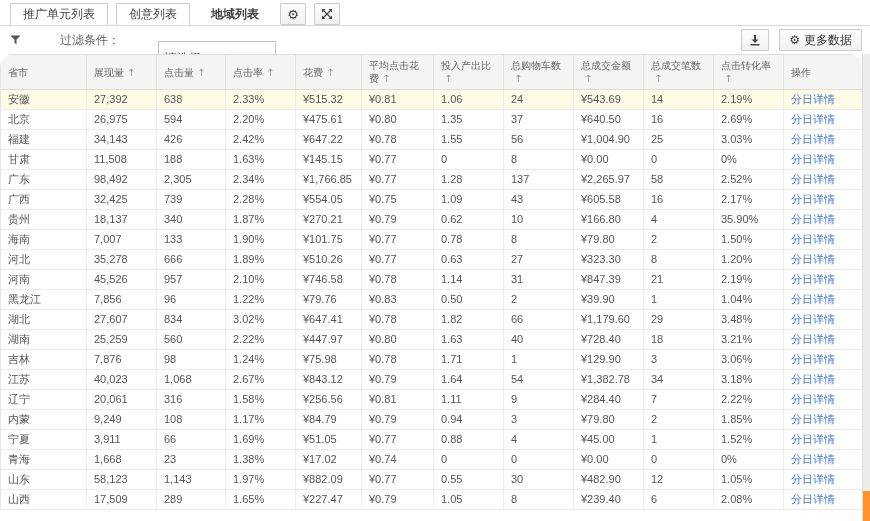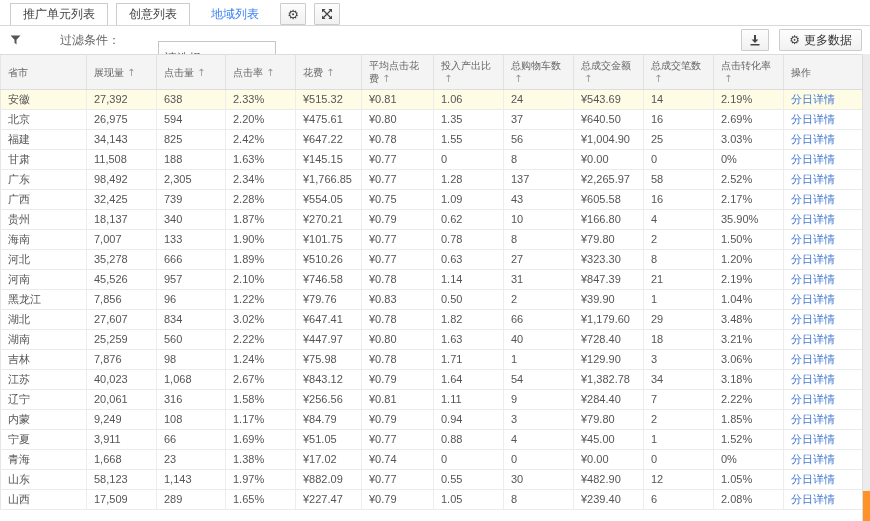--- a/index.html
+++ b/index.html
@@ -7,21 +7,21 @@
     font-family: "Liberation Sans", "DejaVu Sans", sans-serif; }
   .app { position: relative; width: 870px; height: 521px; background: #fff; }
 
   
   .tabbar { height: 26px; padding: 4px 10px 0 10px; border-bottom: 1px solid #d8d8d8;
     display: flex; align-items: flex-end; }
   .tabs { display: flex; align-items: flex-end; }
   .tab { font-size: 12px; color: #444; background: #fff; border: 1px solid #ccc;
     border-bottom: none; padding: 4px 12px; margin-right: 8px; cursor: pointer;
     font-family: inherit; line-height: 13px; }
-  .tab.active { border-color: transparent; background: transparent; font-weight: normal; color: #3b82f6; }
+  .tab.active { border-color: transparent; background: transparent; font-weight: bold; color: #404040; }
   .icon-btn { width: 26px; height: 22px; border: 1px solid #ccc; background: linear-gradient(#fdfdfd,#f1f1f1);
     margin-right: 8px; display: flex; align-items: center; justify-content: center;
     cursor: pointer; border-radius: 1px; }
   .gear-glyph { font-family: "DejaVu Sans", sans-serif; font-size: 13px; color: #444; line-height: 1; }
 
   
   .toolbar { height: 28px; display: flex; align-items: center; padding: 0 8px 0 10px; }
   .filter-group { display: flex; align-items: center; gap: 34px; }
   .funnel { margin-right: 5px; display: inline-flex; }
   .filter-label { font-size: 12px; color: #666; margin-right: 4px; }
@@ -31,21 +31,21 @@
   .caret { font-size: 8px; color: #888; font-family: "DejaVu Sans", sans-serif; }
   .toolbar-right { margin-left: auto; display: flex; align-items: center; }
   .dl-btn { width: 28px; height: 22px; border: 1px solid #ccc; background: linear-gradient(#fdfdfd,#f1f1f1);
     display: flex; align-items: center; justify-content: center; cursor: pointer; margin-right: 10px; border-radius: 1px; }
   .more-btn { height: 22px; border: 1px solid #ccc; background: linear-gradient(#fdfdfd,#f1f1f1);
     display: flex; align-items: center; padding: 0 9px; font-size: 12px; color: #333;
     cursor: pointer; border-radius: 1px; }
   .more-btn .gear-glyph { margin-right: 4px; font-size: 12px; }
 
   
-  .table-wrap { position: absolute; top: 54px; left: 0; width: 862px; bottom: 0; overflow: hidden; }
+  .table-wrap { position: absolute; top: 54px; left: 0; width: 862px; bottom: 0; overflow: hidden; border-radius: 13px; }
   table { border-collapse: collapse; table-layout: fixed; width: 862px;
     border-top: 1px solid #dcdcdc; border-left: 1px solid #e6e6e6; }
   th { background: #f4f4f4; font-weight: normal; font-size: 10px; color: #666;
     text-align: left; padding: 4px 5px 4px 7px; border-right: 1px solid #e2e2e2;
     border-bottom: 1px solid #dcdcdc; height: 34px; vertical-align: middle; line-height: 13px; }
   .sort-arrow { color: #999; font-family: "DejaVu Sans", sans-serif; margin-left: 3px; font-size: 10px; }
   td { font-size: 11px; color: #555; padding: 3px 6px 3px 7px; line-height: 13px;
     border-right: 1px solid #ededed; border-bottom: 1px solid #ebebeb;
     white-space: nowrap; overflow: hidden; }
   tbody tr { background: #fff; }
@@ -193,21 +193,21 @@
             <td>37</td>
             <td>¥640.50</td>
             <td>16</td>
             <td>2.69%</td>
             <td><a class="day-link">分日详情</a></td>
           </tr>
 
           <tr>
             <td>福建</td>
             <td>34,143</td>
-            <td>825</td>
+            <td>426</td>
             <td>2.42%</td>
             <td>¥647.22</td>
             <td>¥0.78</td>
             <td>1.55</td>
             <td>56</td>
             <td>¥1,004.90</td>
             <td>25</td>
             <td>3.03%</td>
             <td><a class="day-link">分日详情</a></td>
           </tr>

